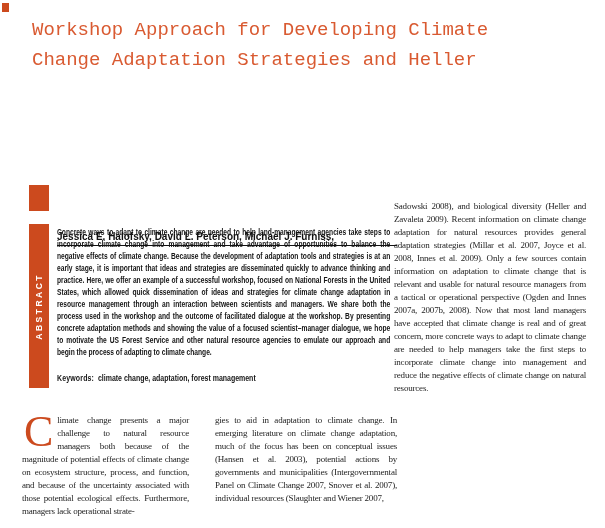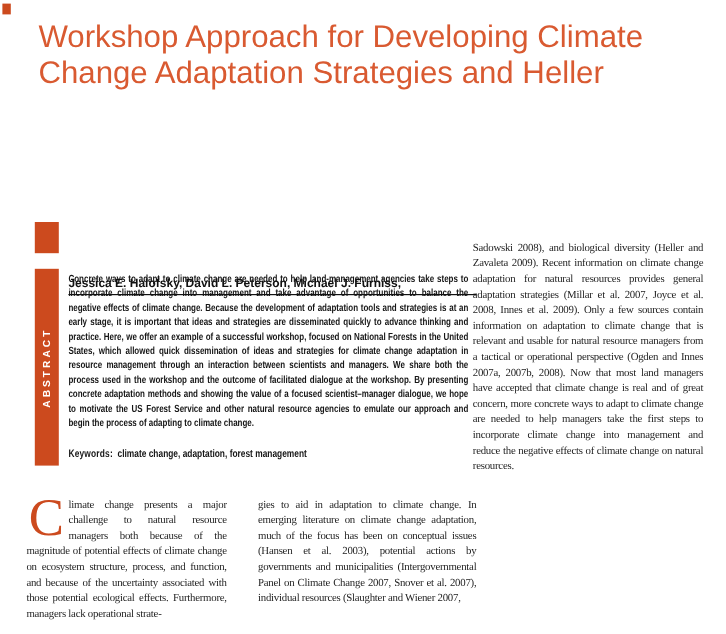--- a/index.html
+++ b/index.html
@@ -15,22 +15,22 @@
     overflow:hidden;
     font-family:"Liberation Sans",sans-serif;
   }
   .corner-mark{
     position:absolute;left:2px;top:3px;width:7px;height:9px;
     background:var(--accent);
   }
   .title{
     position:absolute;left:32px;top:16px;width:560px;
     color:var(--title);
-    font-size:26px;line-height:29.5px;
-    font-weight:400;letter-spacing:0px;
+    font-size:19px;line-height:29.5px;
+    font-weight:400;letter-spacing:0px;font-family:Liberation Mono, monospace;
   }
   .title div{white-space:nowrap;}
   .authors-square{
     position:absolute;left:29px;top:185px;width:20px;height:26px;
     background:var(--accent);
   }
   .authors{
     position:absolute;left:57px;top:184px;width:340px;
     font-weight:bold;font-size:10px;line-height:13px;color:#111;
     border-bottom:1.6px solid #111;padding-bottom:2px;

